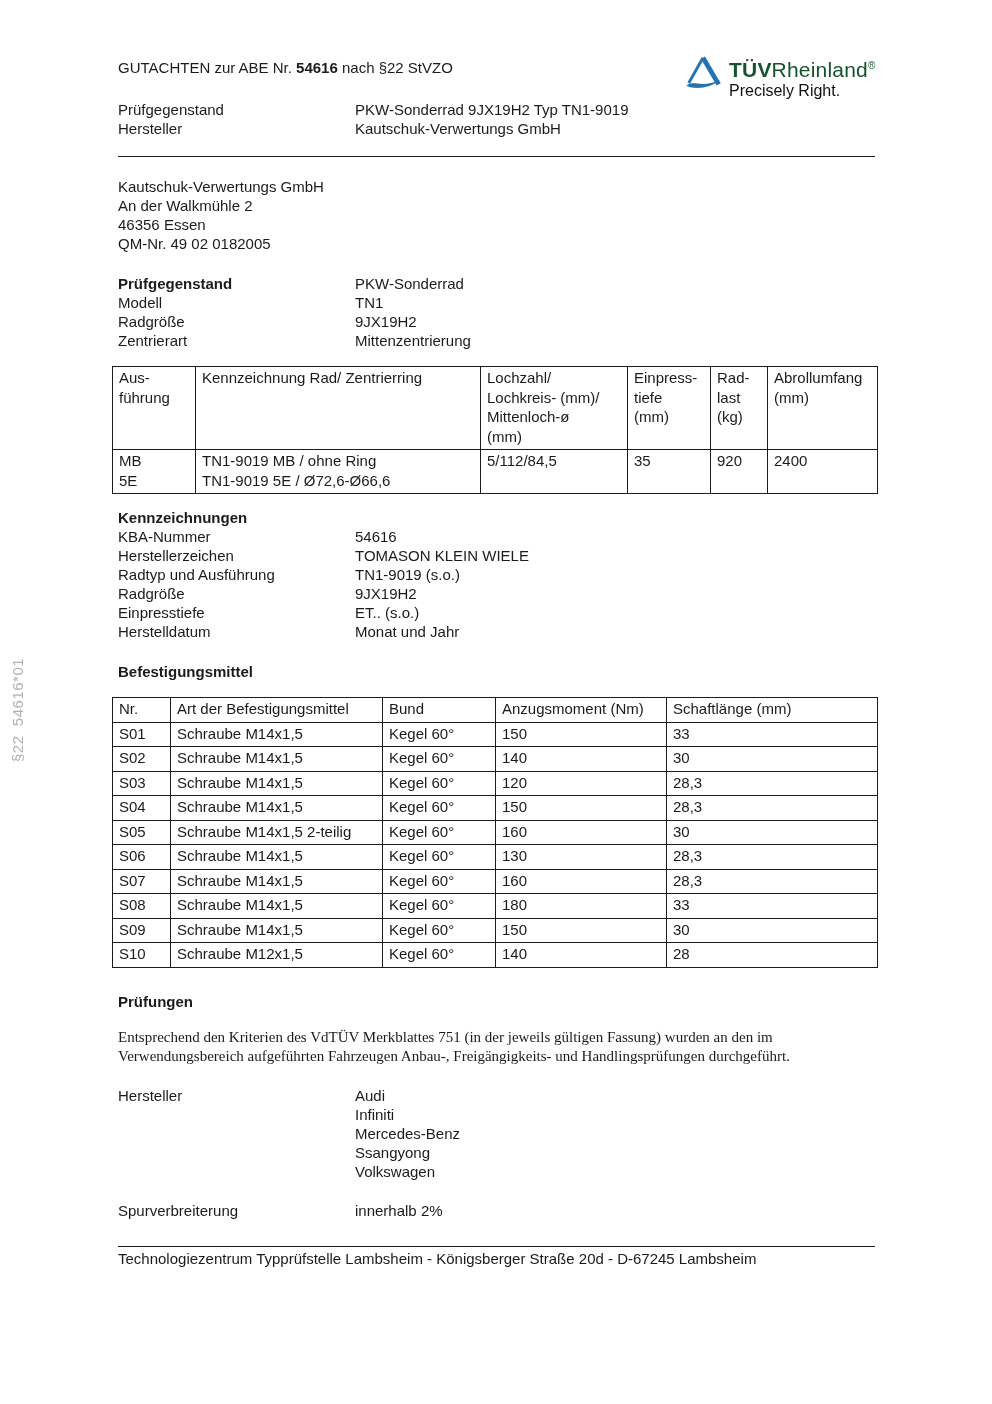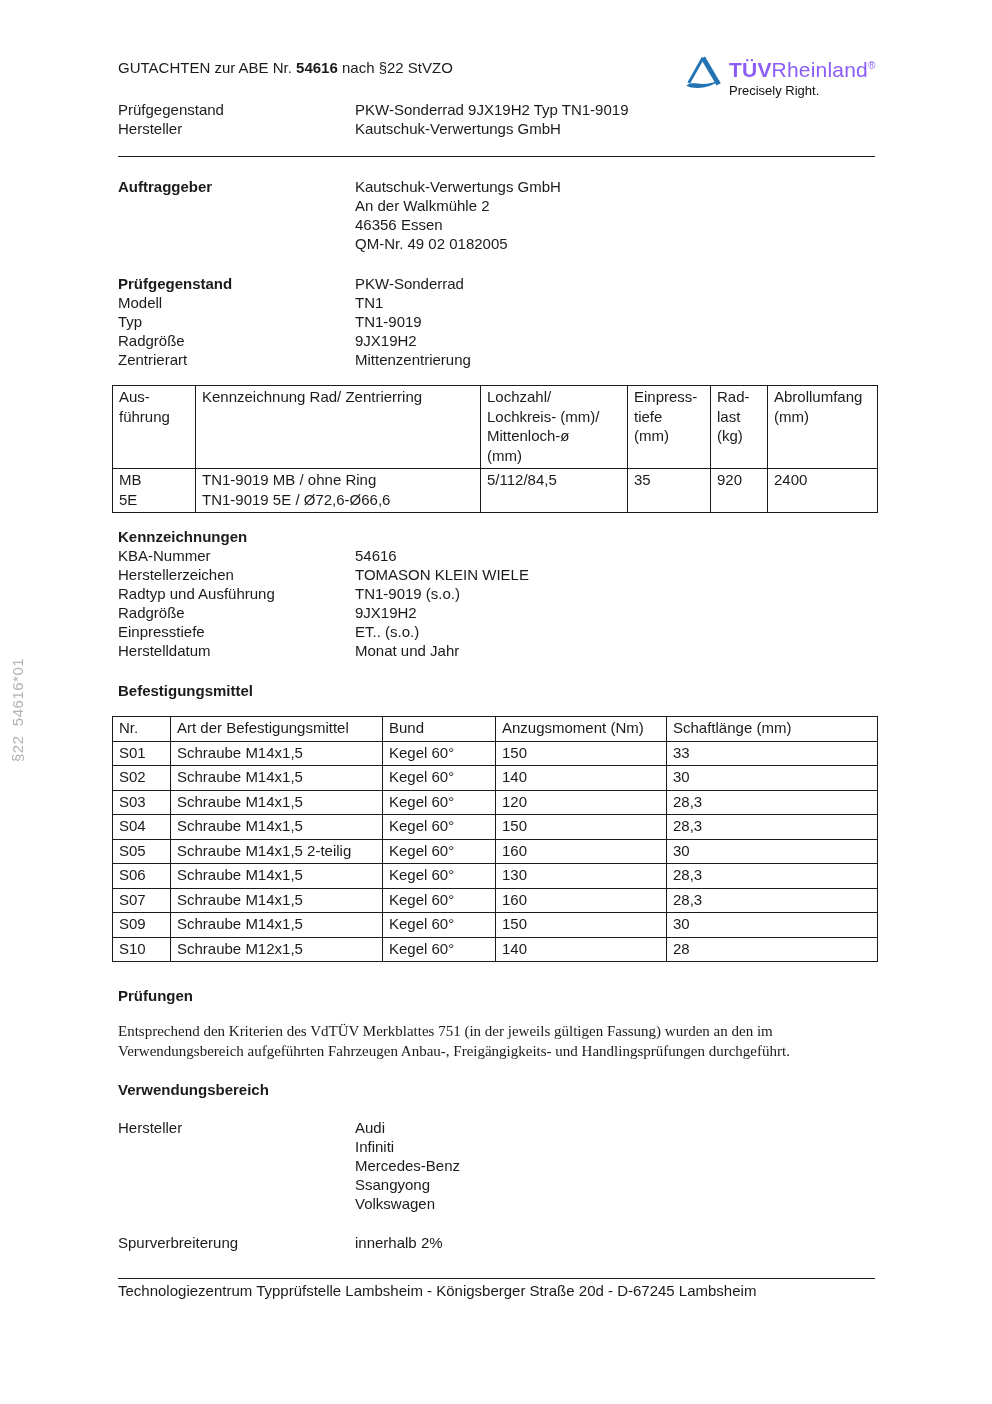--- a/index.html
+++ b/index.html
@@ -18,23 +18,23 @@
   .line2 { margin-top:17px; }
   .subject-rows { margin-top:23px; }
   .kv { display:grid; grid-template-columns:237px 1fr; }
   .kv > div { min-height:19px; }
   .hrule { border:0; border-top:1.5px solid #1b1b1b; margin-top:18px; }
   .page-ind { text-align:right; margin-top:3px; }
 
   
   .logo { position:absolute; left:684px; top:54px; display:flex; align-items:flex-start; }
   .logo-text { margin-left:7px; }
-  .logo-main { font-size:21px; line-height:24px; letter-spacing:0.2px; color:#8b5cf6; }
+  .logo-main { font-size:21px; line-height:24px; letter-spacing:0.2px; color:#14532d; }
   .logo-main .reg { font-size:10px; vertical-align:super; }
-  .logo-tag { font-size:13px; line-height:15px; color:#111; margin-top:1px; }
+  .logo-tag { font-size:16px; line-height:15px; color:#111; margin-top:1px; }
 
   
   .client { margin-top:20px; }
   .testobj { margin-top:21px; }
 
   
   table { border-collapse:collapse; table-layout:fixed; margin-left:-6px; width:765px;padding-left:37px; }
   td, th { border:1.2px solid #1b1b1b; padding:1px 6px 3px 6px; vertical-align:top;
            font-weight:normal; text-align:left; font-size:15px; line-height:19.5px; }
   .wheel-table { margin-top:16px; }
@@ -92,41 +92,36 @@
       </div>
       <div class="kv">
         <div>Hersteller</div>
         <div>Kautschuk-Verwertungs GmbH</div>
       </div>
     </div>
 
     <hr class="hrule">
 
     <div class="client kv">
-      <div class="b">Auftraggeber</div>
       <div>
         <div>Kautschuk-Verwertungs GmbH</div>
         <div>An der Walkmühle 2</div>
         <div>46356 Essen</div>
         <div>QM-Nr. 49 02 0182005</div>
       </div>
     </div>
 
     <div class="testobj">
       <div class="kv">
         <div class="b">Prüfgegenstand</div>
         <div>PKW-Sonderrad</div>
       </div>
       <div class="kv">
         <div>Modell</div>
         <div>TN1</div>
-      </div>
-      <div class="kv">
-        <div>Typ</div>
-        <div>TN1-9019</div>
       </div>
       <div class="kv">
         <div>Radgröße</div>
         <div>9JX19H2</div>
       </div>
       <div class="kv">
         <div>Zentrierart</div>
         <div>Mittenzentrierung</div>
       </div>
     </div>
@@ -262,40 +257,46 @@
         <td>28,3</td>
       </tr>
       <tr>
         <td>S07</td>
         <td>Schraube M14x1,5</td>
         <td>Kegel 60°</td>
         <td>160</td>
         <td>28,3</td>
       </tr>
       <tr>
+        <td>S08</td>
+        <td>Schraube M14x1,5</td>
+        <td>Kegel 60°</td>
+        <td>180</td>
+        <td>33</td>
+      </tr>
+      <tr>
         <td>S09</td>
         <td>Schraube M14x1,5</td>
         <td>Kegel 60°</td>
         <td>150</td>
         <td>30</td>
       </tr>
       <tr>
         <td>S10</td>
         <td>Schraube M12x1,5</td>
         <td>Kegel 60°</td>
         <td>140</td>
         <td>28</td>
       </tr>
     </tbody>
       </table>
 
     <div class="sect-title tests-title">Prüfungen</div>
     <div class="tests-text">Entsprechend den Kriterien des VdTÜV Merkblattes 751 (in der jeweils gültigen Fassung) wurden an den im Verwendungsbereich aufgeführten Fahrzeugen Anbau-, Freigängigkeits- und Handlingsprüfungen durchgeführt.</div>
 
-    <div class="sect-title appl-title">Verwendungsbereich</div>
 
     <div class="kv appl-manu">
       <div>Hersteller</div>
       <div>
         <div>Audi</div>
         <div>Infiniti</div>
         <div>Mercedes-Benz</div>
         <div>Ssangyong</div>
         <div>Volkswagen</div>
       </div>

